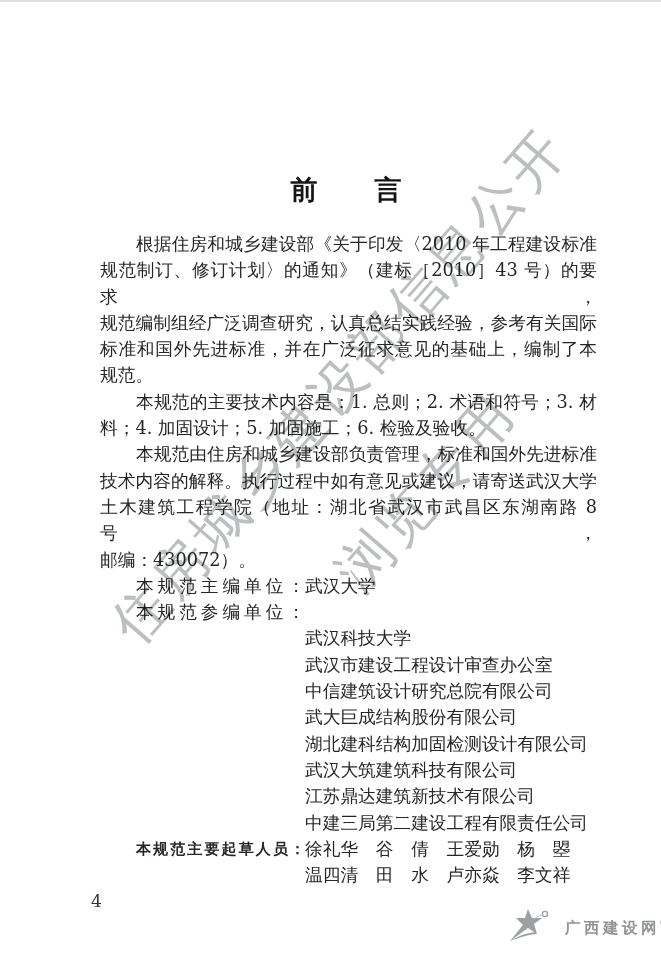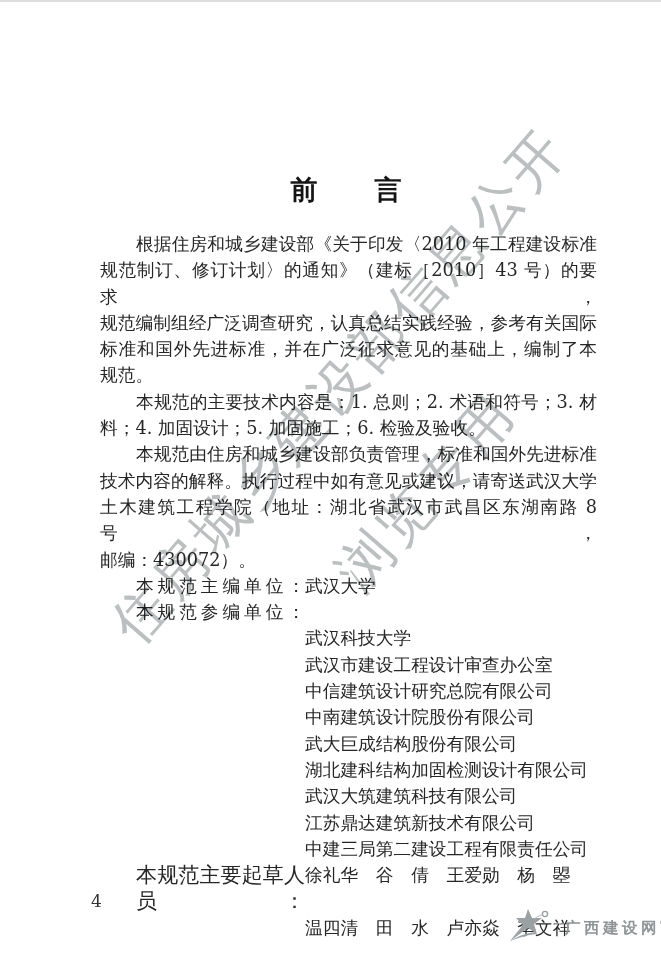--- a/index.html
+++ b/index.html
@@ -26,21 +26,21 @@
     font-size:17.7px;line-height:26.3px;
   }
   .line{white-space:pre-wrap;}
   .line.j{text-align:justify;text-align-last:justify;}
   .line.ind{padding-left:36px;}
   .credit-row{padding-left:36px;display:flex;}
   .credit-label{
     flex:none;width:169px;
     text-align:justify;text-align-last:justify;
   }
-  .credit-label.small{font-size:21px;}
+  .credit-label.small{font-size:15px;font-weight:bold;}
   .credit-value{flex:none;white-space:pre;}
   .watermark{
     position:absolute;
     white-space:nowrap;
     font-family:"DejaVu Serif","Liberation Serif",serif;
     font-size:55px;letter-spacing:5px;
     color:#bcbfc0;
     mix-blend-mode:multiply;
     pointer-events:none;
     z-index:5;
@@ -110,24 +110,20 @@
       <div class="credit-row">
         <span class="credit-label"></span>
         <span class="credit-value">武汉市建设工程设计审查办公室</span>
       </div>
       <div class="credit-row">
         <span class="credit-label"></span>
         <span class="credit-value">中信建筑设计研究总院有限公司</span>
       </div>
       <div class="credit-row">
         <span class="credit-label"></span>
-        <span class="credit-value">中南建筑设计院股份有限公司</span>
-      </div>
-      <div class="credit-row">
-        <span class="credit-label"></span>
         <span class="credit-value">武大巨成结构股份有限公司</span>
       </div>
       <div class="credit-row">
         <span class="credit-label"></span>
         <span class="credit-value">湖北建科结构加固检测设计有限公司</span>
       </div>
       <div class="credit-row">
         <span class="credit-label"></span>
         <span class="credit-value">武汉大筑建筑科技有限公司</span>
       </div>

